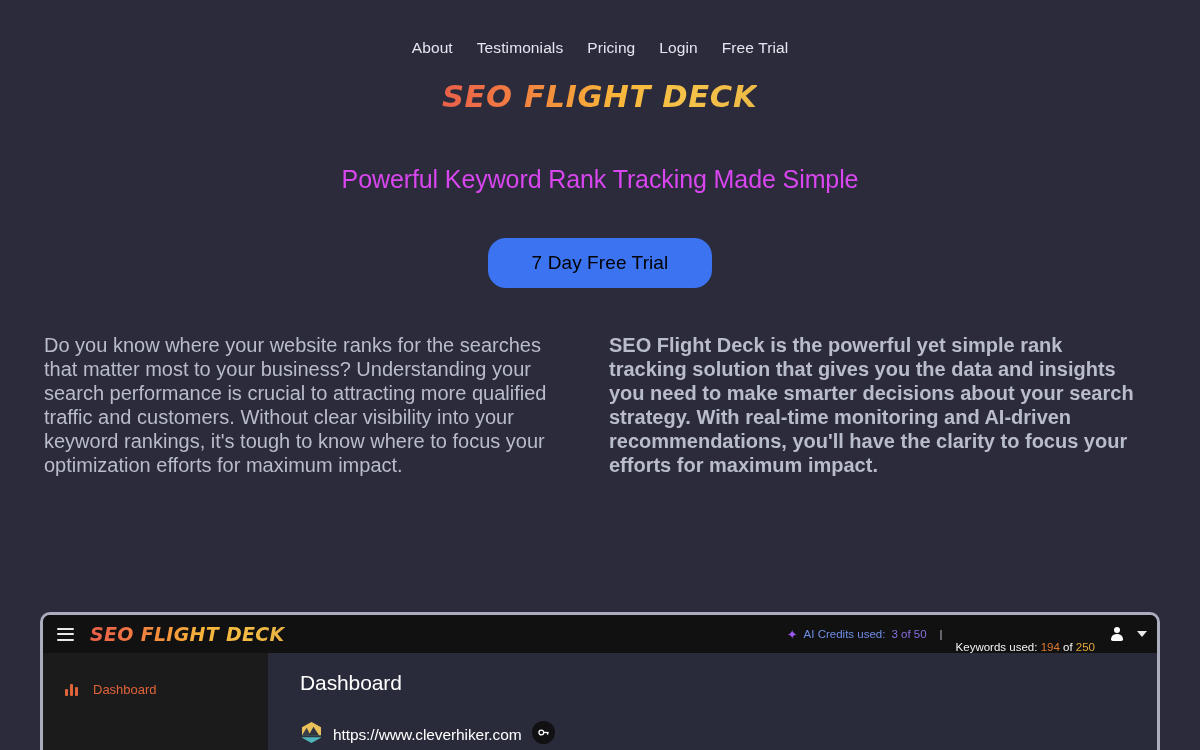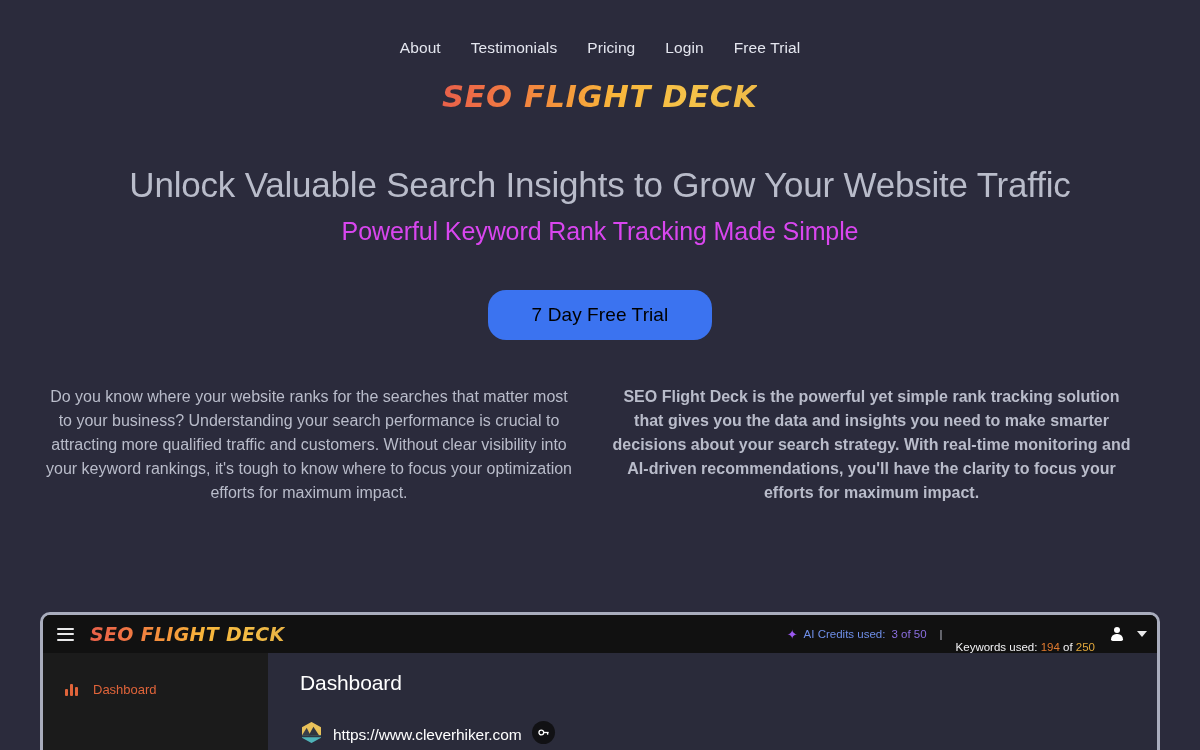--- a/index.html
+++ b/index.html
@@ -15,21 +15,21 @@
     font-family: "Liberation Sans", sans-serif;
     color: #c7c9d6;
     -webkit-font-smoothing: antialiased;
   }
 
   
   .topnav {
     display: flex;
     justify-content: center;
     align-items: center;
-    gap: 30px;
+    gap: 24px;
     padding-top: 44px;
     height: 52px;
   }
   .topnav a {
     color: #e4e6ef;
     text-decoration: none;
     font-size: 15.5px;
     letter-spacing: 0.1px;
     white-space: nowrap;
   }
@@ -96,24 +96,23 @@
   }
 
   
   .cols {
     display: flex;
     gap: 35px;
     margin: 45px 44px 0 44px;
   }
   .cols p {
     width: 530px;
-    font-size: 16px;
+    font-size: 20px;
     line-height: 24px;
     color: #b9bcca;
-    text-align: center;
   }
   .cols .col-right p { width: 525px; font-weight: bold; }
 
   
   .dash-frame {
     position: absolute;
     left: 40px;
     top: 612px;
     width: 1120px;
     height: 160px;
@@ -269,21 +268,20 @@
   <a href="#">Pricing</a>
   <a href="#">Login</a>
   <a href="#">Free Trial</a>
 </nav>
 
 <div class="brand-wrap">
   <span class="brand">SEO FLIGHT DECK</span>
 </div>
 
 <section class="hero">
-  <h1>Unlock Valuable Search Insights to Grow Your Website Traffic</h1>
   <h2>Powerful Keyword Rank Tracking Made Simple</h2>
 </section>
 
 <div class="cta-wrap">
   <button class="cta">7 Day Free Trial</button>
 </div>
 
 <section class="cols">
   <div class="col-left">
     <p>Do you know where your website ranks for the searches that matter most to your business? Understanding your search performance is crucial to attracting more qualified traffic and customers. Without clear visibility into your keyword rankings, it's tough to know where to focus your optimization efforts for maximum impact.</p>

